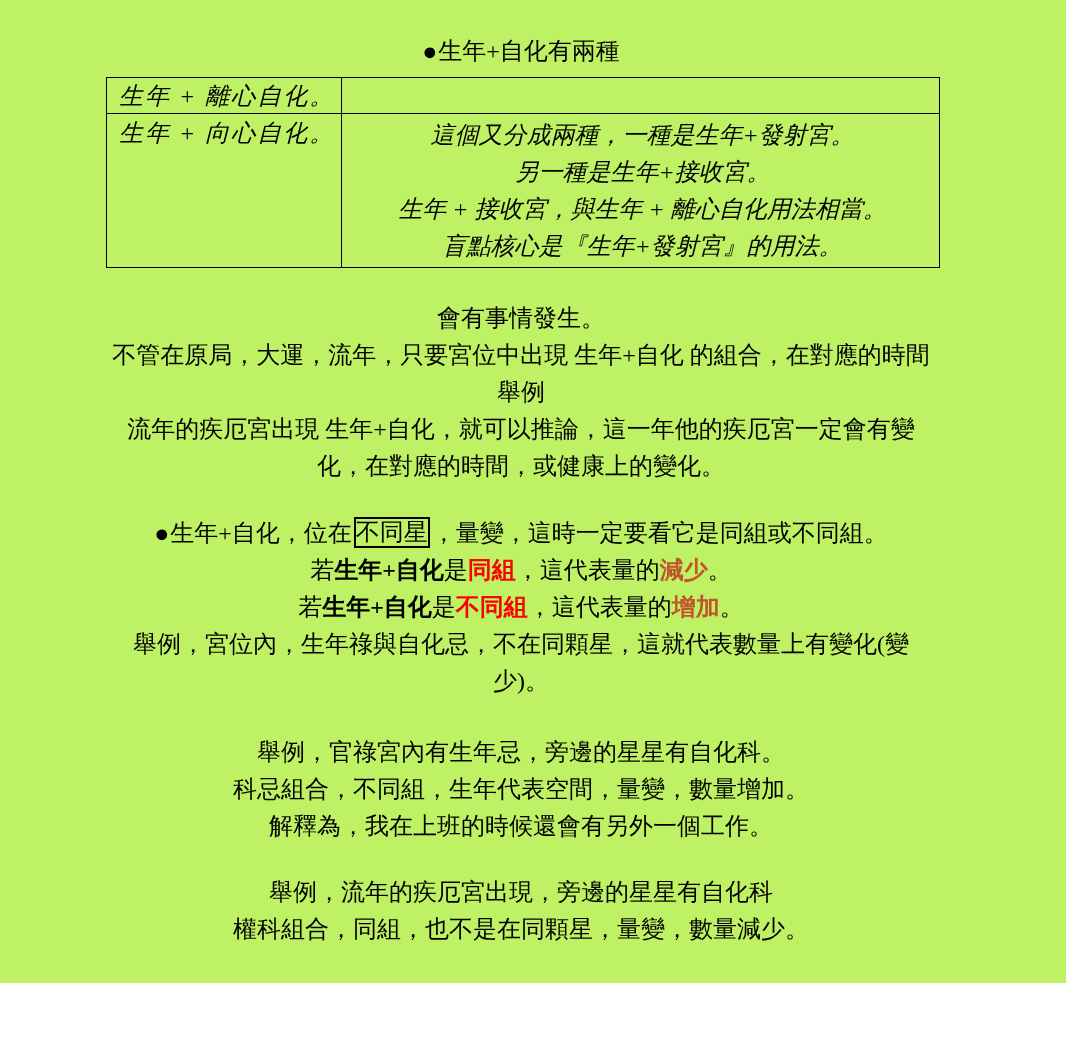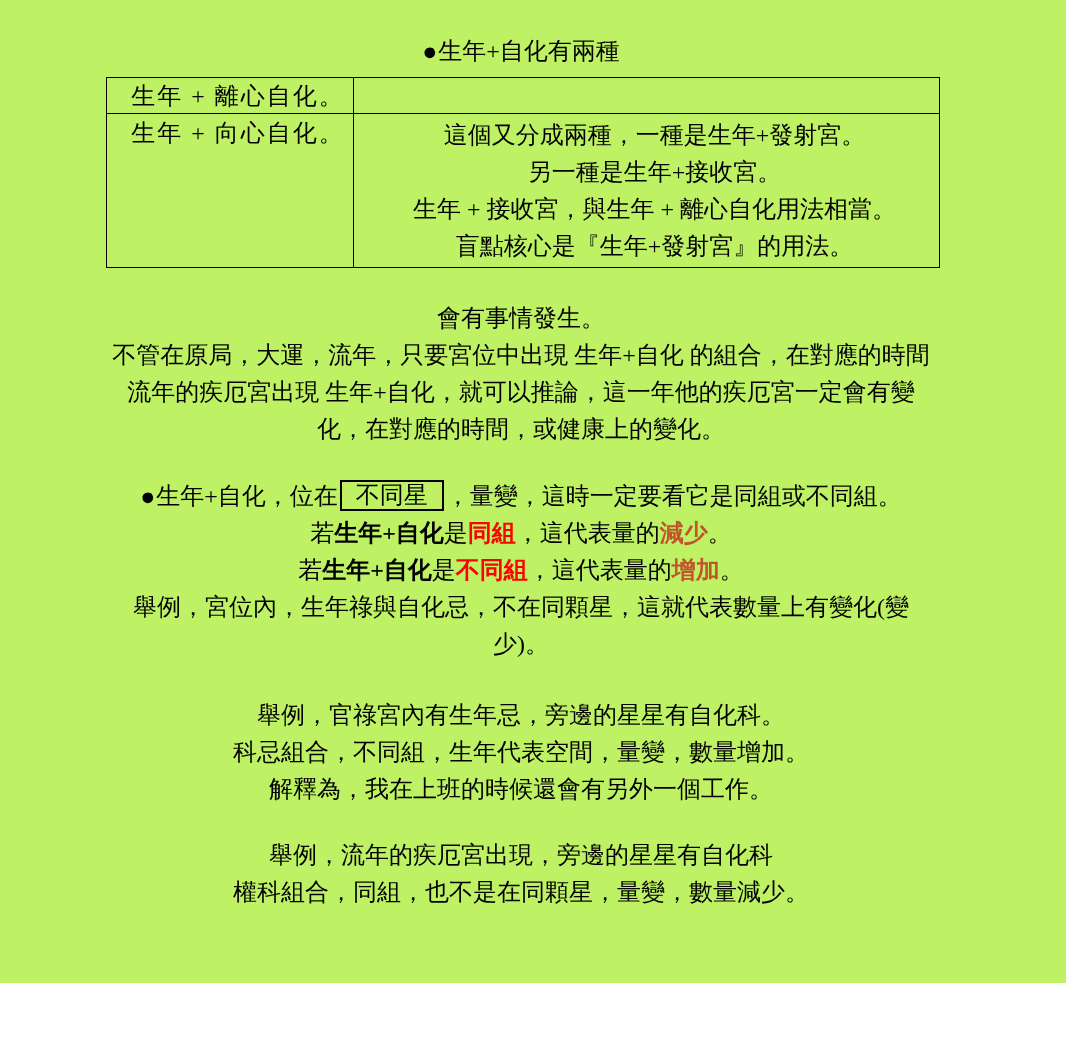--- a/index.html
+++ b/index.html
@@ -36,41 +36,42 @@
   table.types {
     border-collapse: collapse;
     margin-left: 10px;
     width: 834px;
     table-layout: fixed;
     margin-bottom: 32px;
   }
   table.types td {
     border: 1.5px solid #000000;
     vertical-align: top;
-    padding: 3px 8px 2px 24px;
+    padding: 3px 8px 2px 12px;
+    font-style: italic;
   }
   td.c1 { width: 214px; letter-spacing: 2px; white-space: nowrap; }
   td.c2 { }
   tr.r1 td { height: 30px; line-height: 30px; }
   tr.r2 td { height: 144px; }
   .tline { line-height: 37px; white-space: nowrap; }
 
   .line {
     line-height: 37px;
     white-space: nowrap;
   }
   .b { font-weight: bold; }
   .red { color: #FF0000; font-weight: bold; }
   .orange { color: #C0542B; font-weight: bold; }
 
   .boxed {
     display: inline-block;
     border: 2px solid #000000;
     line-height: 27px;
-    padding: 0 14px;
+    padding: 0 0;
     margin: 0 2px;
     vertical-align: 1px;
   }
 
   .gap30 { height: 30px; }
   .gap34 { height: 34px; }
   .gap29 { height: 29px; }
 </style>
 </head>
 <body>
@@ -95,20 +96,21 @@
           <div class="tline">另一種是生年+接收宮。</div>
           <div class="tline">生年 + 接收宮，與生年 + 離心自化用法相當。</div>
           <div class="tline">盲點核心是『生年+發射宮』的用法。</div>
         </td>
       </tr>
     </tbody>
       </table>
 
     <div class="line">會有事情發生。</div>
     <div class="line">不管在原局，大運，流年，只要宮位中出現 生年+自化 的組合，在對應的時間</div>
+    <div class="line">舉例</div>
     <div class="line">流年的疾厄宮出現 生年+自化，就可以推論，這一年他的疾厄宮一定會有變</div>
     <div class="line">化，在對應的時間，或健康上的變化。</div>
 
     <div class="gap30"></div>
 
     <div class="line">
       <span class="bullet">●</span><span>生年+自化，位在</span><span class="boxed">不同星</span><span>，量變，這時一定要看它是同組或不同組。</span>
     </div>
 
     <div class="line">

